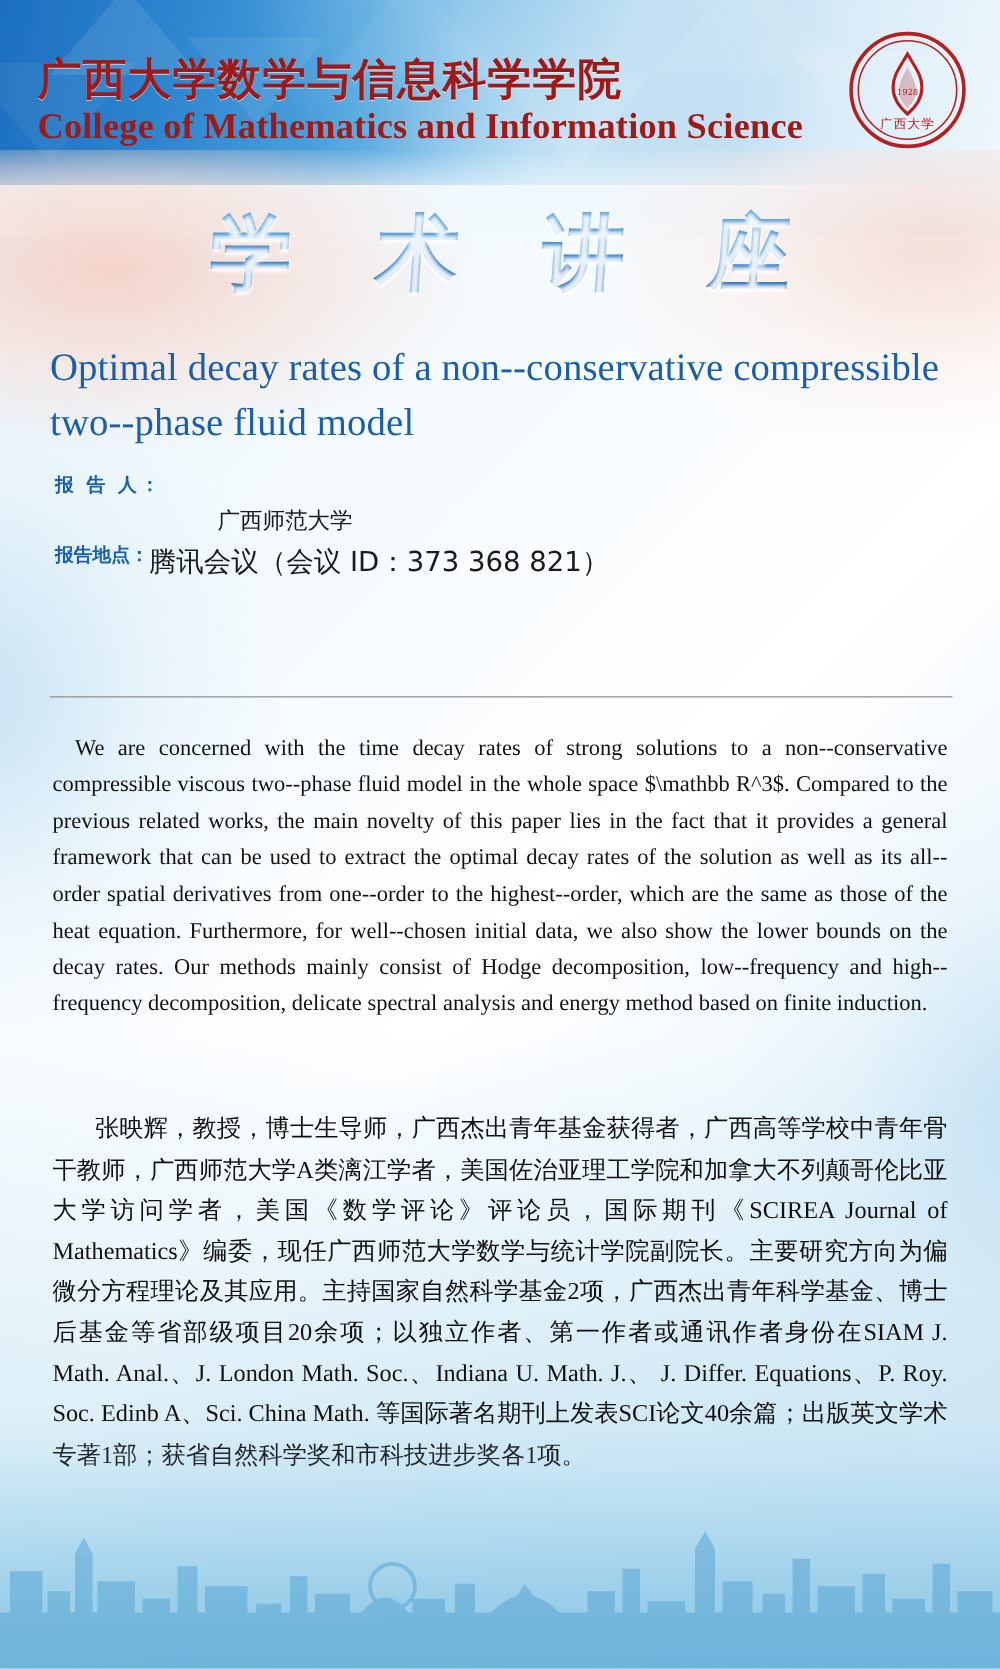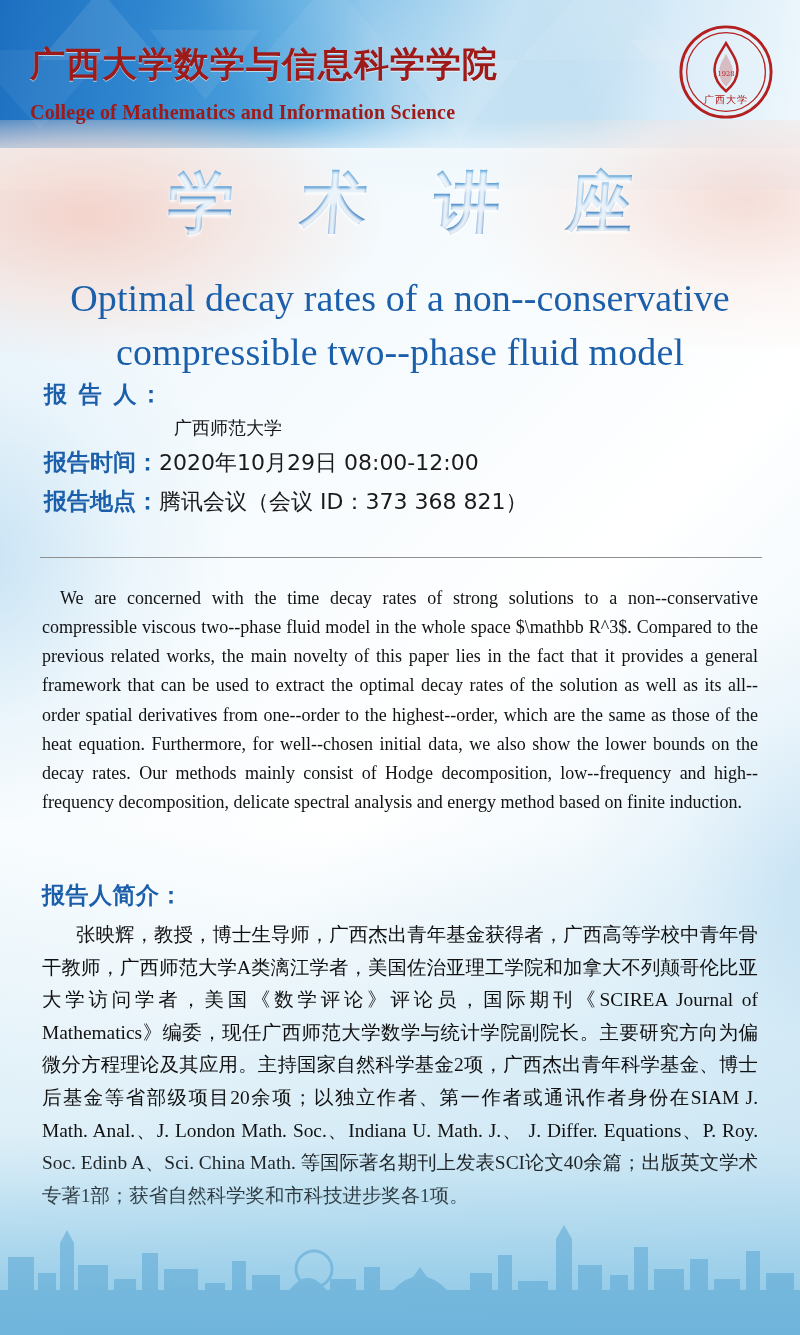--- a/index.html
+++ b/index.html
@@ -94,24 +94,24 @@
     font-size: 35px;
     letter-spacing: 1px;
     color: #9e1a18;
     text-shadow: 0 1px 0 rgba(255,255,255,.6);
     line-height: 1.12;
     white-space: nowrap;
   }
   .uni-en {
     font-family: "Liberation Serif", serif;
     font-weight: bold;
-    font-size: 20px;
+    font-size: 29px;
     color: #9e1a18;
     letter-spacing: .2px;
-    margin-top: 18px;
+    margin-top: 2px;
     white-space: nowrap;
   }
 
   
   .lecture-title-wrap {
     position: absolute;
     left: 0; top: 158px;
     width: 800px;
     text-align: center;
   }
@@ -129,44 +129,43 @@
     -webkit-text-fill-color: transparent;
     text-shadow: 0 2px 3px rgba(255,255,255,.9);
     transform: skewX(-4deg);
   }
 
   
   .paper-title {
     position: absolute;
     left: 40px; top: 272px;
     width: 720px;
-    text-align: center;
-    font-family: "Liberation Serif", serif;
-    font-size: 38px;
+    font-family: "Liberation Serif", serif;
+    font-size: 31px;
     line-height: 1.42;
     color: #1b5faa;
     letter-spacing: .1px;
   }
 
   
   .info {
     position: absolute;
     left: 44px; top: 378px;
     width: 716px;
   }
   .info-row {
     display: flex;
     align-items: flex-start;
     margin-bottom: 6px;
   }
   .info-label {
     flex: 0 0 auto;
-    font-family: Liberation Serif, serif;
-    font-weight: bold;
-    font-size: 23px;
+    font-family: Liberation Sans, sans-serif;
+    font-weight: bold;
+    font-size: 15px;
     color: #1b5faa;
     white-space: nowrap;
     padding-top: 1px;
   }
   .info-label.sp {
     letter-spacing: 3px;
   }
   .info-value {
     flex: 1 1 auto;
     font-family: "DejaVu Sans", sans-serif;
@@ -287,37 +286,32 @@
   </div>
 
   <div class="paper-title">Optimal decay rates of a non--conservative compressible two--phase fluid model</div>
 
   <div class="info">
     <div class="info-row">
       <span class="info-label sp">报 告 人：</span>
     </div>
     <div class="info-sub">广西师范大学</div>
     <div class="info-row">
-      <span class="info-label">报告时间：</span>
-      <span class="info-value">2020年10月29日  08:00-12:00</span>
-    </div>
-    <div class="info-row">
       <span class="info-label">报告地点：</span>
       <span class="info-value">腾讯会议（会议 ID：373 368 821）</span>
     </div>
   </div>
 
   <div class="divider"></div>
 
   <div class="abstract-wrap">
     <div class="abstract-body">We are concerned with the time decay rates of strong solutions to a non--conservative compressible viscous two--phase fluid model in the whole space $\mathbb R^3$. Compared to the previous related works, the main novelty of this paper lies in the fact that it provides a general framework that can be used to extract the optimal decay rates of the solution as well as its all--order spatial derivatives from one--order to the highest--order, which are the same as those of the heat equation. Furthermore, for well--chosen initial data, we also show the lower bounds on the decay rates. Our methods mainly consist of Hodge decomposition, low--frequency and high--frequency decomposition, delicate spectral analysis and energy method based on finite induction.</div>
   </div>
 
   <div class="bio-wrap">
-    <div class="section-head">报告人简介：</div>
     <div class="bio-body">张映辉，教授，博士生导师，广西杰出青年基金获得者，广西高等学校中青年骨干教师，广西师范大学A类漓江学者，美国佐治亚理工学院和加拿大不列颠哥伦比亚大学访问学者，美国《数学评论》评论员，国际期刊《SCIREA Journal of Mathematics》编委，现任广西师范大学数学与统计学院副院长。主要研究方向为偏微分方程理论及其应用。主持国家自然科学基金2项，广西杰出青年科学基金、博士后基金等省部级项目20余项；以独立作者、第一作者或通讯作者身份在SIAM J. Math. Anal.、J. London Math. Soc.、Indiana U. Math. J.、 J. Differ. Equations、P. Roy. Soc. Edinb A、Sci. China Math. 等国际著名期刊上发表SCI论文40余篇；出版英文学术专著1部；获省自然科学奖和市科技进步奖各1项。</div>
   </div>
 
   <div class="bottom-glow"></div>
   <svg class="skyline" viewBox="0 0 800 140" preserveAspectRatio="none">
     <g fill="#5aa7d4" opacity=".55">
       <rect x="0" y="95" width="800" height="45"></rect>
       <rect x="8" y="62" width="26" height="78"></rect>
       <rect x="38" y="78" width="18" height="62"></rect>
       <rect x="60" y="48" width="14" height="92"></rect>

